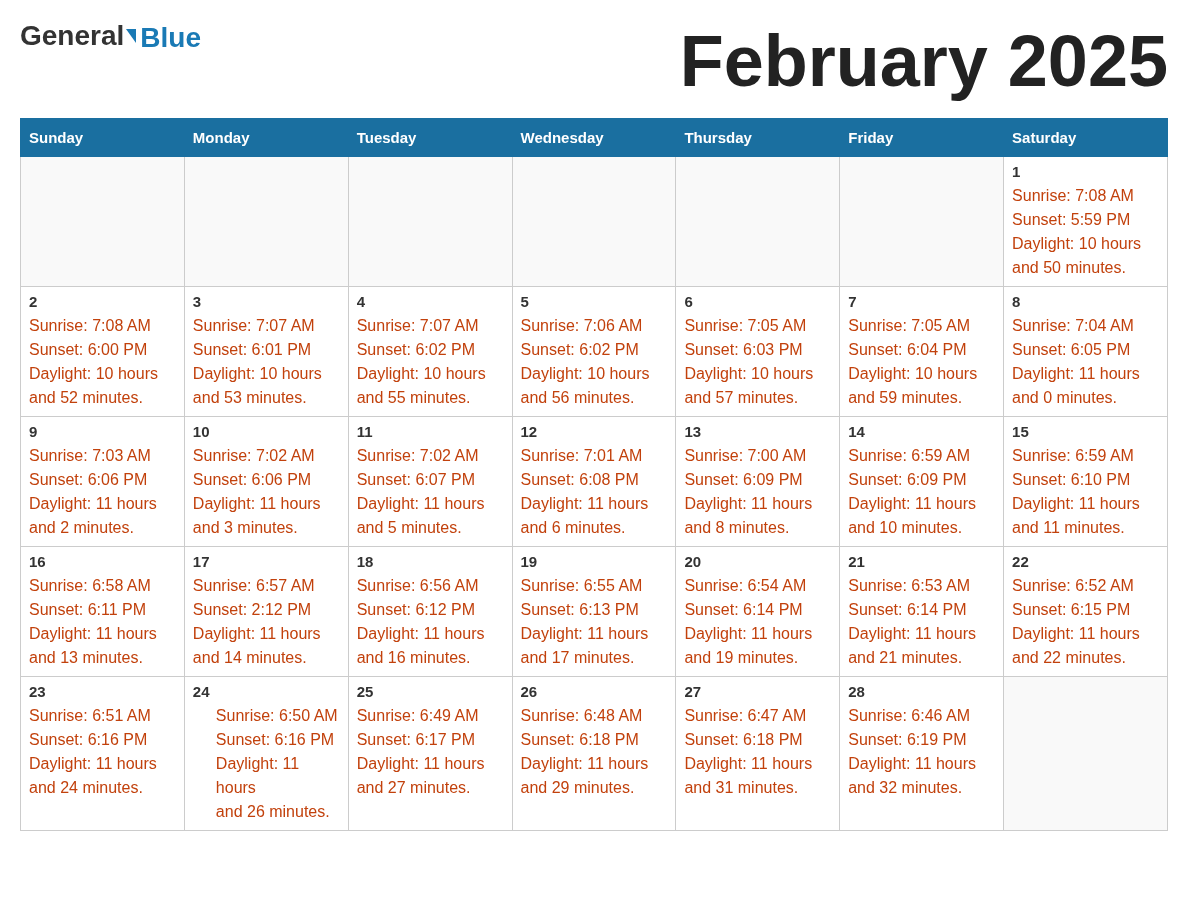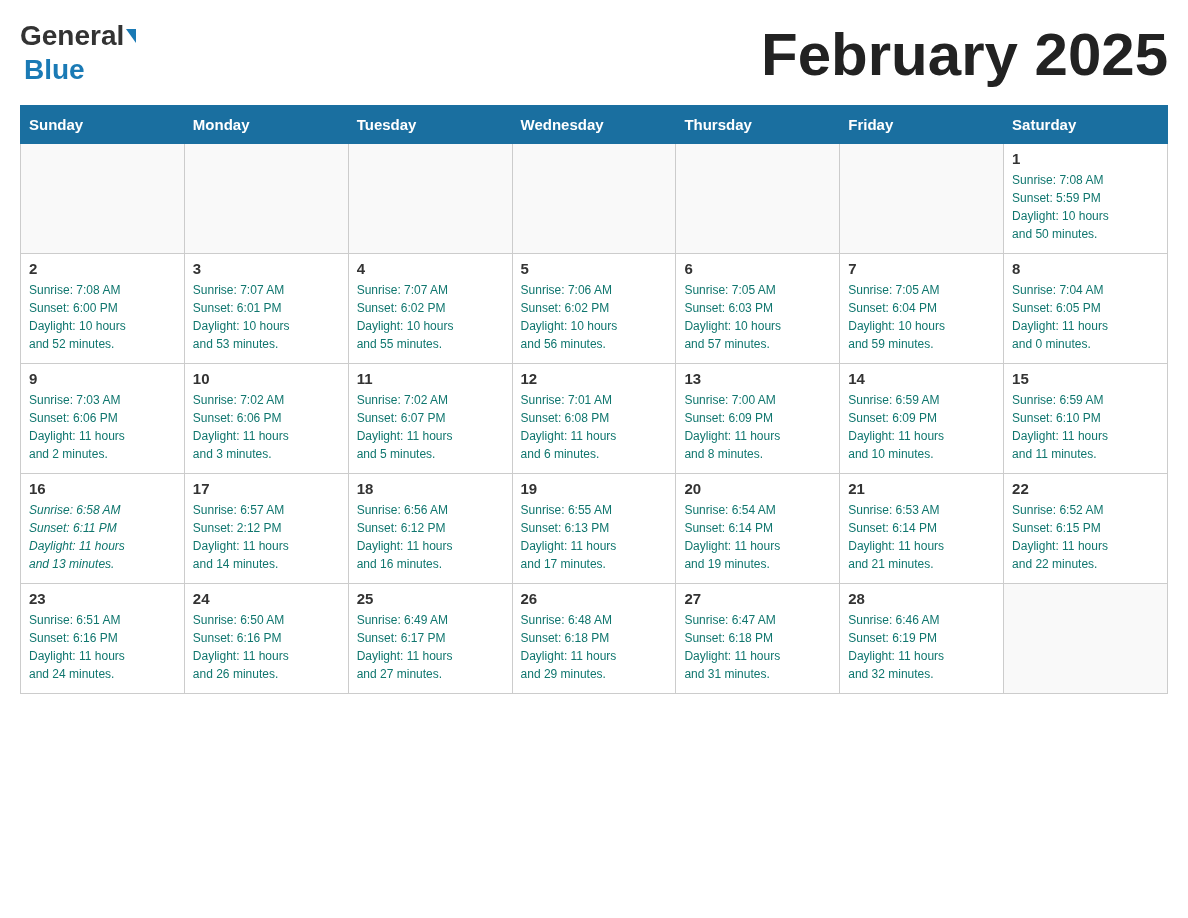--- a/index.html
+++ b/index.html
@@ -11,21 +11,20 @@
       min-height: 918px;
     }
     .header {
       display: flex;
       justify-content: space-between;
       align-items: flex-start;
       margin-bottom: 16px;
     }
     .logo {
       display: flex;
-      flex-direction: column;
       align-items: flex-start;
     }
     .logo-arrow {
       width: 0;
       height: 0;
       border-left: 10px solid transparent;
       border-top: 14px solid #1a7ab5;
       display: inline-block;
       margin-left: 2px;
       vertical-align: middle;
@@ -35,21 +34,21 @@
       align-items: center;
     }
     .logo-blue-row {
       margin-top: 2px;
       padding-left: 4px;
     }
     .title-block {
       text-align: right;
     }
     .title-block h1 {
-      font-size: 60px;
+      font-size: 72px;
       font-weight: bold;
       color: #222;
     }
     .title-block h2 {
       font-size: 22px;
       font-weight: normal;
       color: #444;
       margin-top: 4px;
     }
     .calendar {
@@ -75,22 +74,22 @@
       height: 110px;
     }
     .day-number {
       font-size: 15px;
       font-weight: bold;
       color: #333;
       display: block;
       margin-bottom: 4px;
     }
     .day-info {
-      font-size: 12px;
-      color: #0f766e;
+      font-size: 16px;
+      color: #c2410c;
       line-height: 1.5;
     }
     .empty-cell {
       background: #f9f9f9;
     }
     .row-separator td {
       border-top: 2px solid #1a6fa0;
     }
   </style>
 </head>
@@ -237,21 +236,21 @@
           <span class="day-number">15</span>
           <div class="day-info" style="white-space: pre-line;">Sunrise: 6:59 AM
 Sunset: 6:10 PM
 Daylight: 11 hours
 and 11 minutes.</div>
         </td>
       </tr>
       <tr class="row-separator">
         <td>
           <span class="day-number">16</span>
-          <div class="day-info" style="white-space: pre-line; font-style: italic;">Sunrise: 6:58 AM
+          <div class="day-info" style="white-space: pre-line;">Sunrise: 6:58 AM
 Sunset: 6:11 PM
 Daylight: 11 hours
 and 13 minutes.</div>
         </td>
         <td>
           <span class="day-number">17</span>
           <div class="day-info" style="white-space: pre-line;">Sunrise: 6:57 AM
 Sunset: 2:12 PM
 Daylight: 11 hours
 and 14 minutes.</div>
@@ -295,21 +294,21 @@
       <tr class="row-separator">
         <td>
           <span class="day-number">23</span>
           <div class="day-info" style="white-space: pre-line;">Sunrise: 6:51 AM
 Sunset: 6:16 PM
 Daylight: 11 hours
 and 24 minutes.</div>
         </td>
         <td>
           <span class="day-number">24</span>
-          <div class="day-info" style="white-space: pre-line;">Sunrise: 6:50 AM
+          <div class="day-info" style="white-space: pre-line; margin-left: 23px;">Sunrise: 6:50 AM
 Sunset: 6:16 PM
 Daylight: 11 hours
 and 26 minutes.</div>
         </td>
         <td>
           <span class="day-number">25</span>
           <div class="day-info" style="white-space: pre-line;">Sunrise: 6:49 AM
 Sunset: 6:17 PM
 Daylight: 11 hours
 and 27 minutes.</div>

